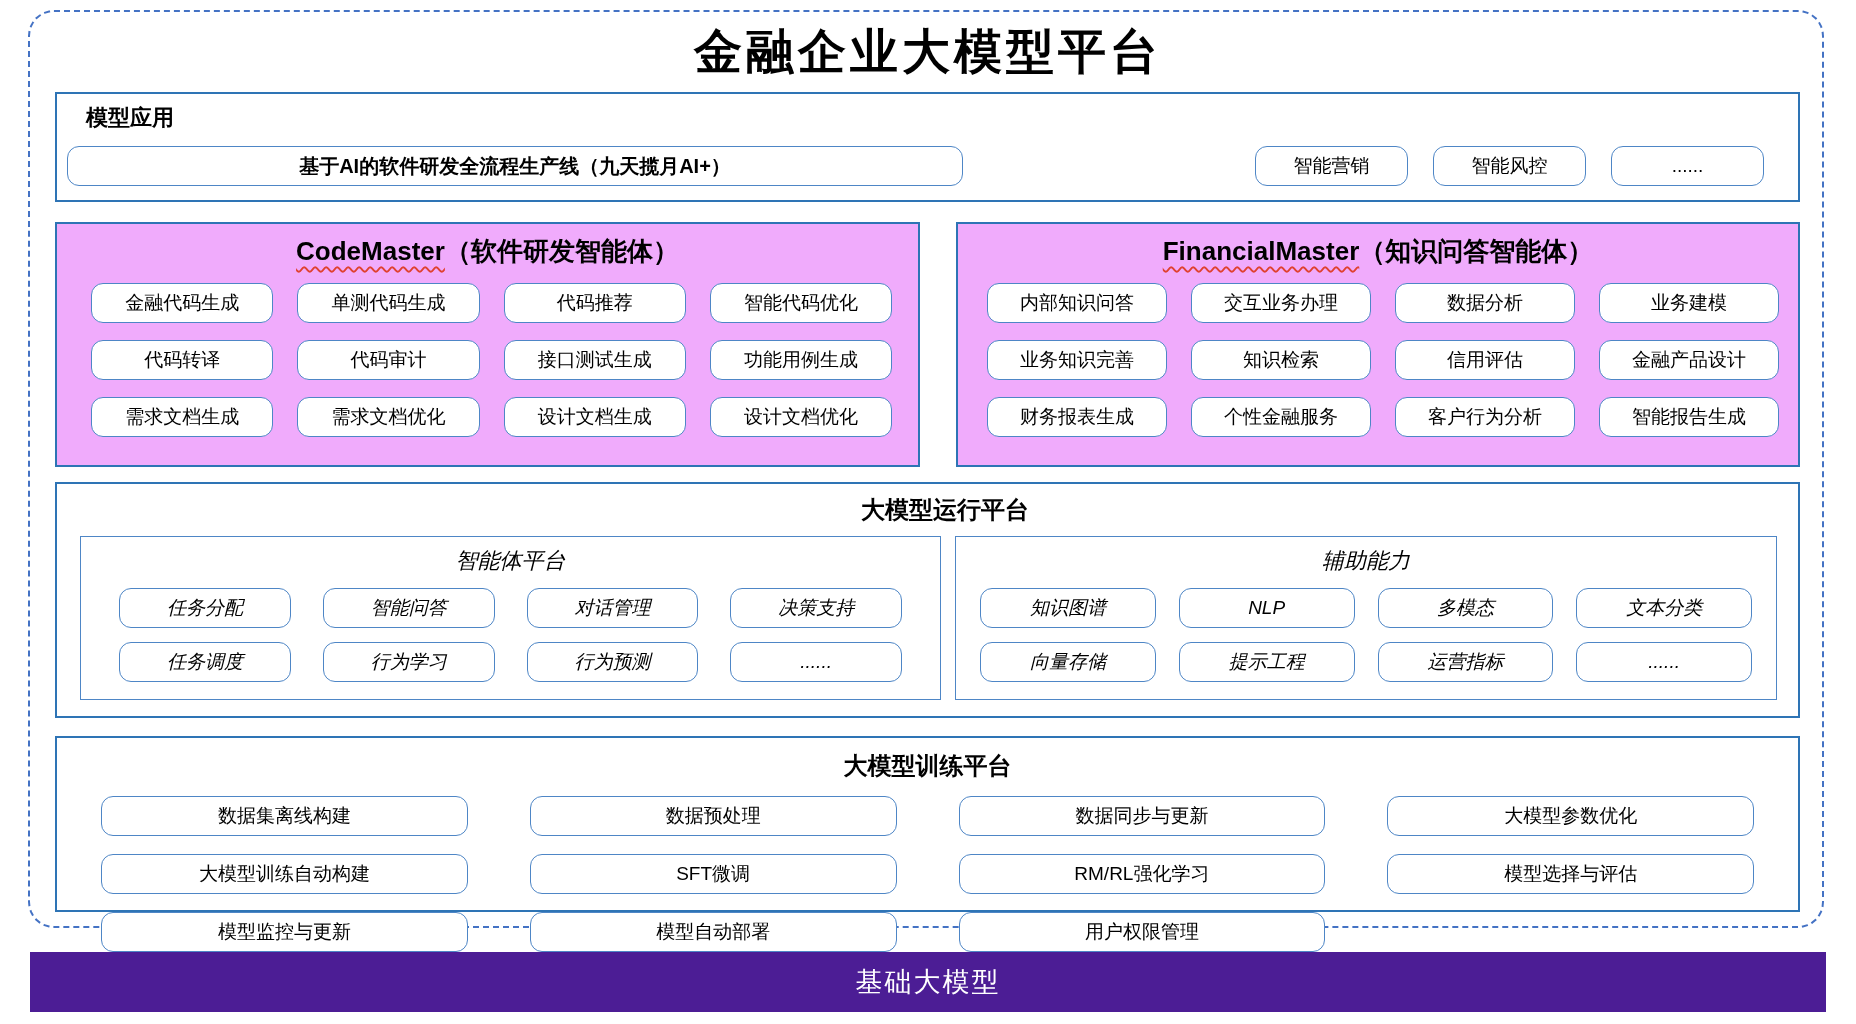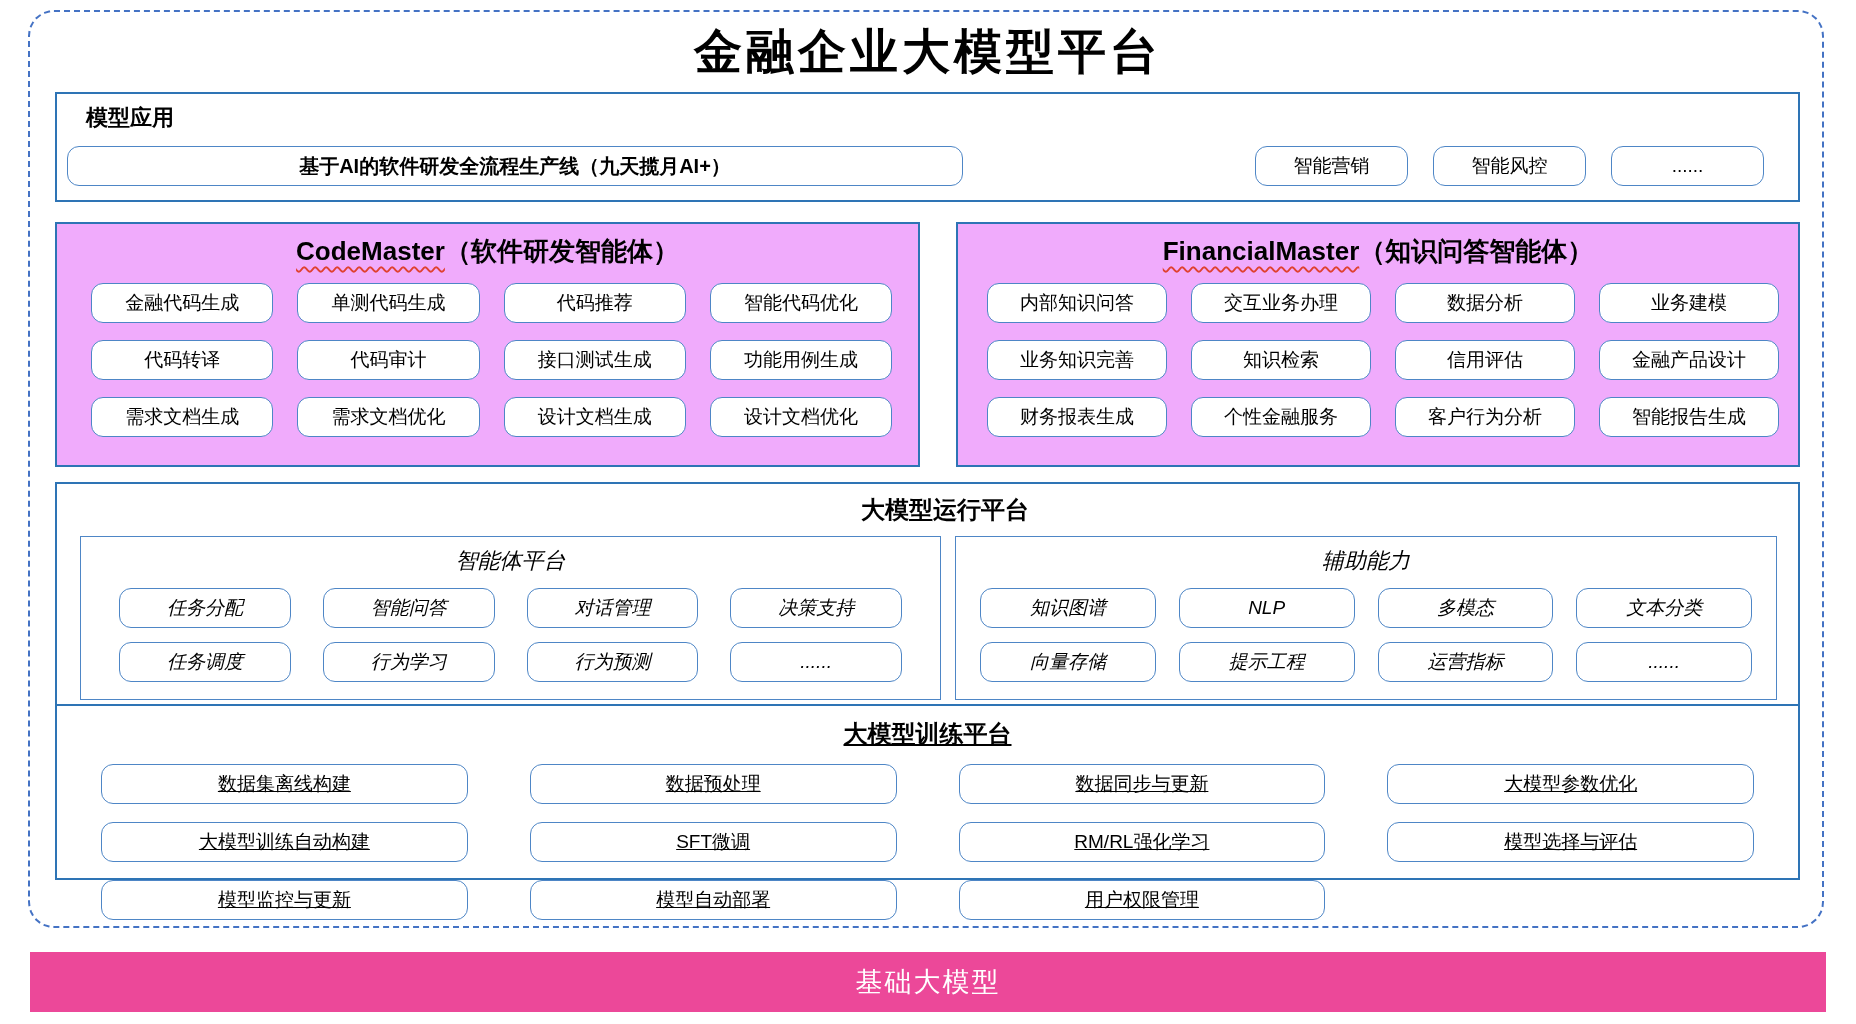--- a/index.html
+++ b/index.html
@@ -52,27 +52,27 @@
   .sec3-heading { text-align:center; font-weight:bold; font-size:24px; padding-top:10px;padding-left:35px; }
   .sec3-panels { display:flex; justify-content:space-between; padding:10px 21px 0 23px; }
   .runtime-panel { border:1.5px solid #4E86C6; box-sizing:border-box; height:164px; background:#fff;font-style:italic; }
   .runtime-panel.left { width:861px; }
   .runtime-panel.right { width:822px; }
   .runtime-label { text-align:center; font-size:22px; padding-top:9px; }
   .runtime-grid { display:grid; grid-template-columns:repeat(4,1fr); row-gap:14px; margin-top:12px; }
   .runtime-panel.left  .runtime-grid { padding:0 38px; column-gap:32px; }
   .runtime-panel.right .runtime-grid { padding:0 24px; column-gap:23px; }
   
-  .sec4 { top:704px; height:176px;text-decoration:underline; }
+  .sec4 { top:736px; height:176px; }
   .sec4-heading { text-align:center; font-weight:bold; font-size:24px; padding-top:12px; }
   .sec4-grid { display:grid; grid-template-columns:repeat(4,1fr); column-gap:62px; row-gap:18px; padding:14px 44px 0; }
   
   .foundation-bar {
     position:absolute; left:30px; top:952px; width:1796px; height:60px;
-    background:#ec4899; color:#fff; display:flex; align-items:center; justify-content:center;
+    background:#4c1d95; color:#fff; display:flex; align-items:center; justify-content:center;
     font-size:27px; letter-spacing:2px;
   }
 </style>
 </head>
 <body>
 
 <div class="outer-dashed"></div>
 
 <div class="main-title">金融企业大模型平台</div>
 

